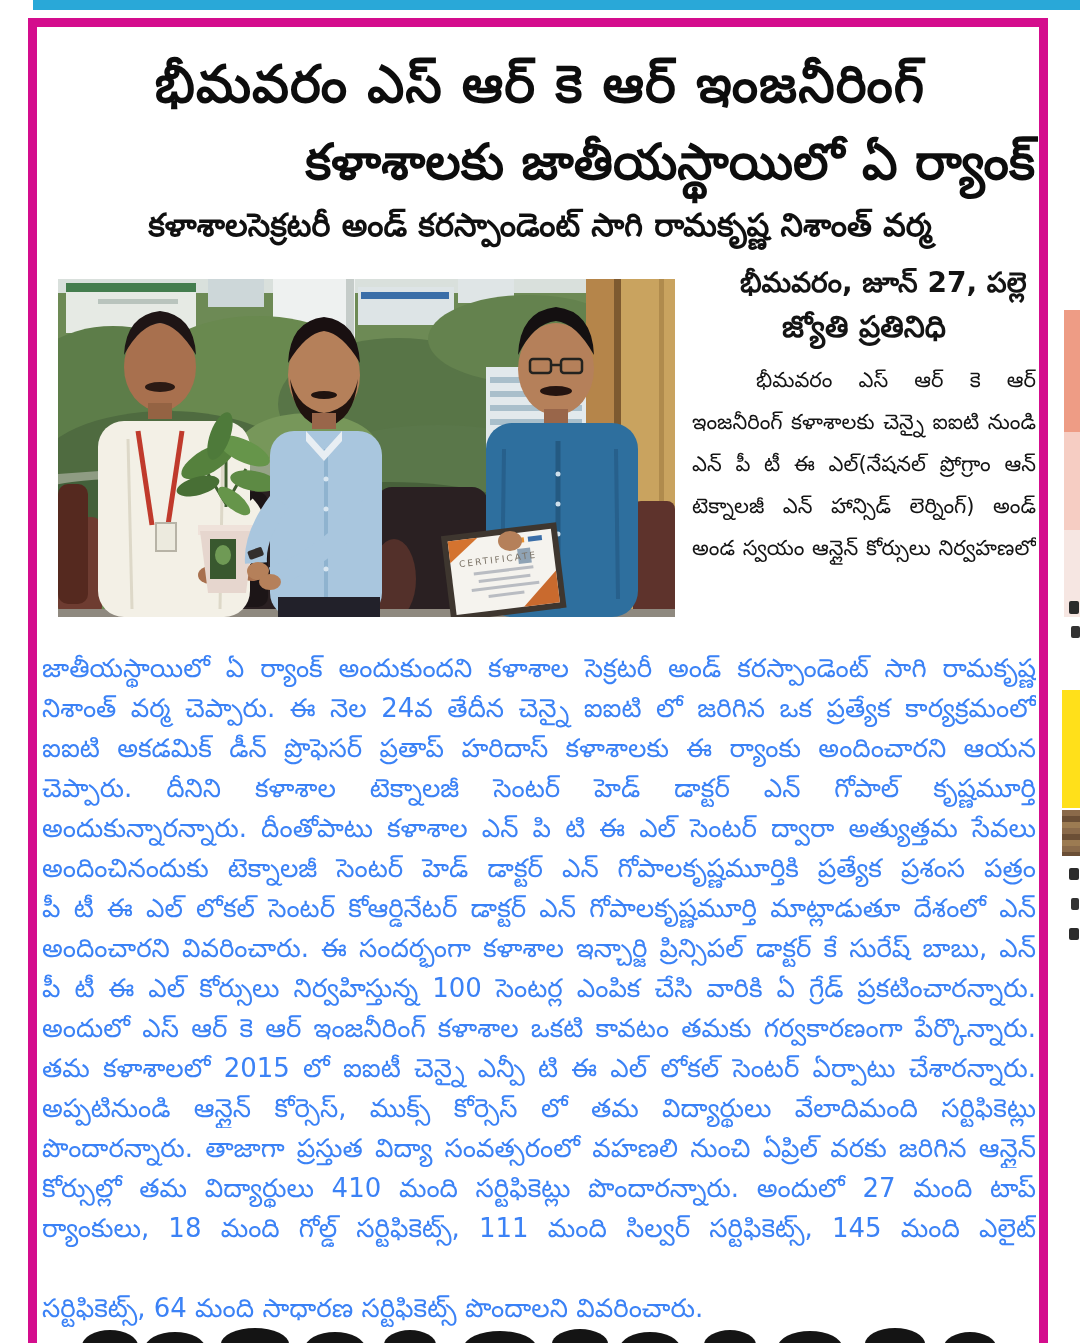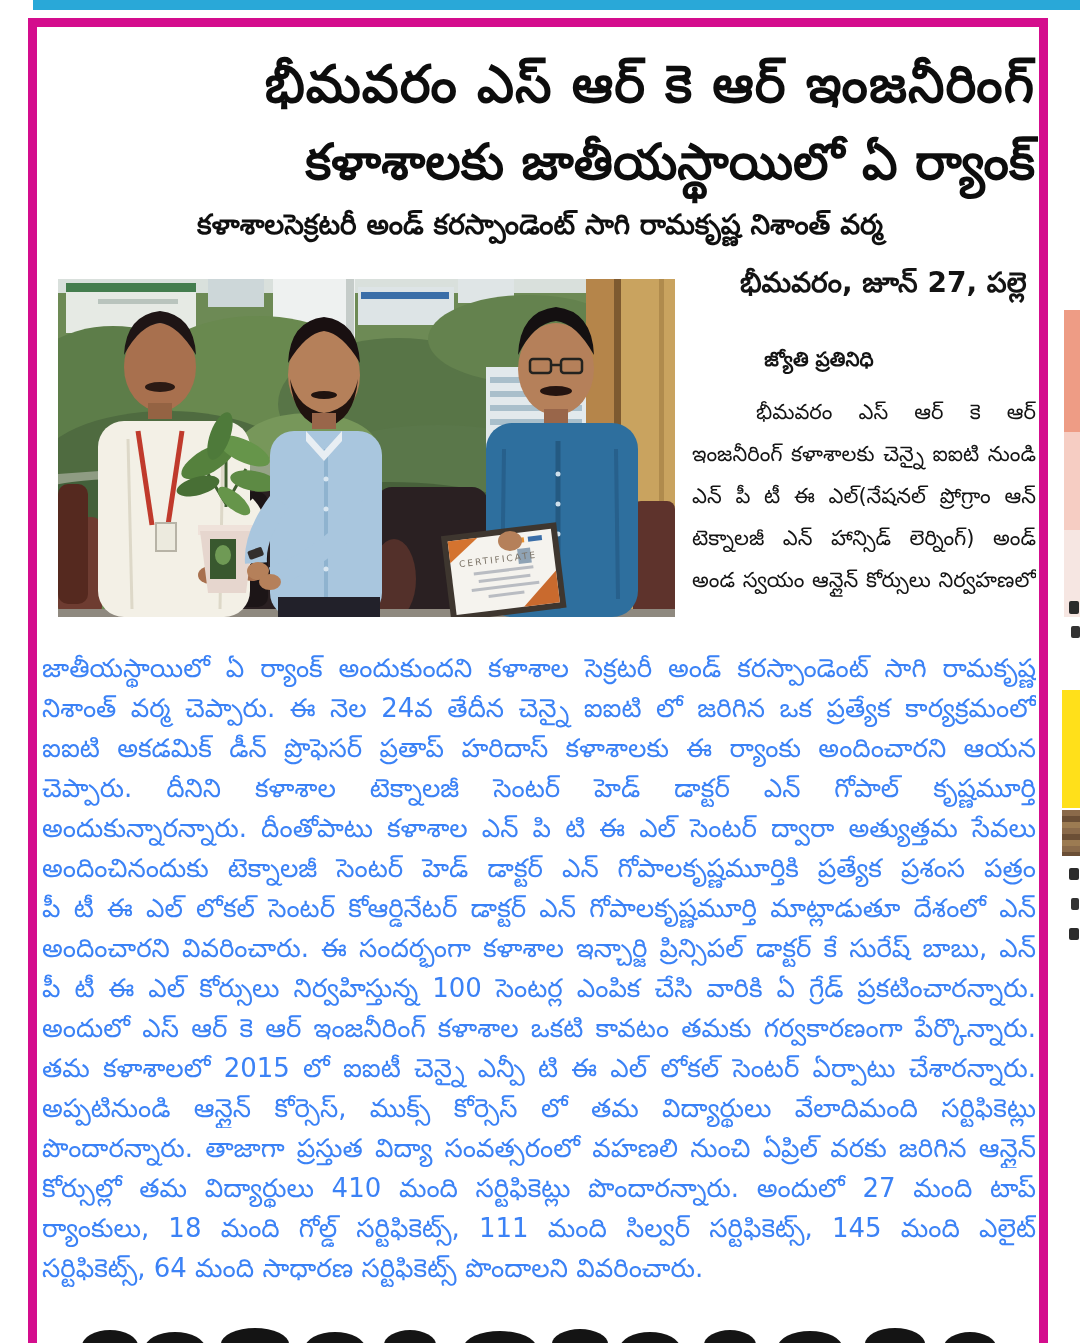--- a/index.html
+++ b/index.html
@@ -9,35 +9,35 @@
   html,body{margin:0;padding:0;background:#ffffff;}
   .page{
     position:relative; width:1080px; height:1343px; overflow:hidden;
     background:var(--paper); font-family:"DejaVu Sans", sans-serif; color:var(--ink);
   }
   .top-cyan{position:absolute; left:33px; top:0; width:1047px; height:10px; background:var(--cyan);}
   .frame{
     position:absolute; left:28px; top:18px; width:1002px; height:1400px;
     border:9px solid var(--magenta); border-bottom:none; pointer-events:none;
   }
-  .headline1{position:absolute; left:45px; top:46px; width:990px; text-align:right;
+  .headline1{position:absolute; left:45px; top:46px; width:990px; text-align:center;
     font-size:52px; line-height:76px; font-weight:bold; color:#0d0d0d; letter-spacing:1px;}
   .headline2{position:absolute; left:45px; top:126px; width:990px; text-align:right;
     font-size:50px; line-height:72px; font-weight:bold; color:#0d0d0d;}
   .subheadline{position:absolute; left:45px; top:202px; width:990px; text-align:center;
-    font-size:28px; line-height:46px; font-weight:bold; color:#101010;}
+    font-size:32px; line-height:46px; font-weight:bold; color:#101010;}
   .photo-wrap{position:absolute; left:58px; top:279px; width:617px; height:338px; background:#6d8a55; overflow:hidden;}
   .right-col{position:absolute; left:692px; top:261px; width:344px;}
   .dateline1{font-size:28px; font-weight:bold; line-height:44px; text-indent:48px; white-space:nowrap; overflow:hidden;}
-  .dateline2{font-size:20px; font-weight:bold; line-height:44px; text-align:center; padding-right:90px;margin-top:32px;}
+  .dateline2{font-size:30px; font-weight:bold; line-height:44px; text-align:right; padding-right:90px;}
   .lead{margin:10px 0 0 0; font-size:21px; line-height:42px; text-align:justify; text-align-last:justify;
     text-indent:64px; height:300px; overflow:hidden;}
   .body-text{position:absolute; left:42px; top:648px; width:994px; font-size:26px; color:#3b82f6;}
   .body-text .line{height:40px; line-height:40px; overflow:hidden; text-align:justify; text-align-last:justify; white-space:normal;}
-  .body-text .line-last{text-align-last:left;}
+  .body-text .line-last{text-align-last:left;margin-top:40px;}
   .clipped-next{position:absolute; left:80px; top:1320px; width:930px; height:23px;}
   
   .frag{position:absolute;}
   .frag-salmon{left:1064px; top:310px; width:16px; height:122px; background:var(--frag-salmon);}
   .frag-pink{left:1064px; top:432px; width:16px; height:98px; background:var(--frag-pink);}
   .frag-pale{left:1064px; top:530px; width:16px; height:87px; background:var(--frag-pale);}
   .frag-t1{left:1069px; top:601px; width:10px; height:13px; background:#2b2b2b; border-radius:2px;}
   .frag-t2{left:1071px; top:626px; width:9px; height:12px; background:#333; border-radius:2px;}
   .frag-yellow{left:1062px; top:690px; width:18px; height:118px; background:var(--frag-yellow);}
   .frag-photo{left:1062px; top:810px; width:18px; height:46px;

